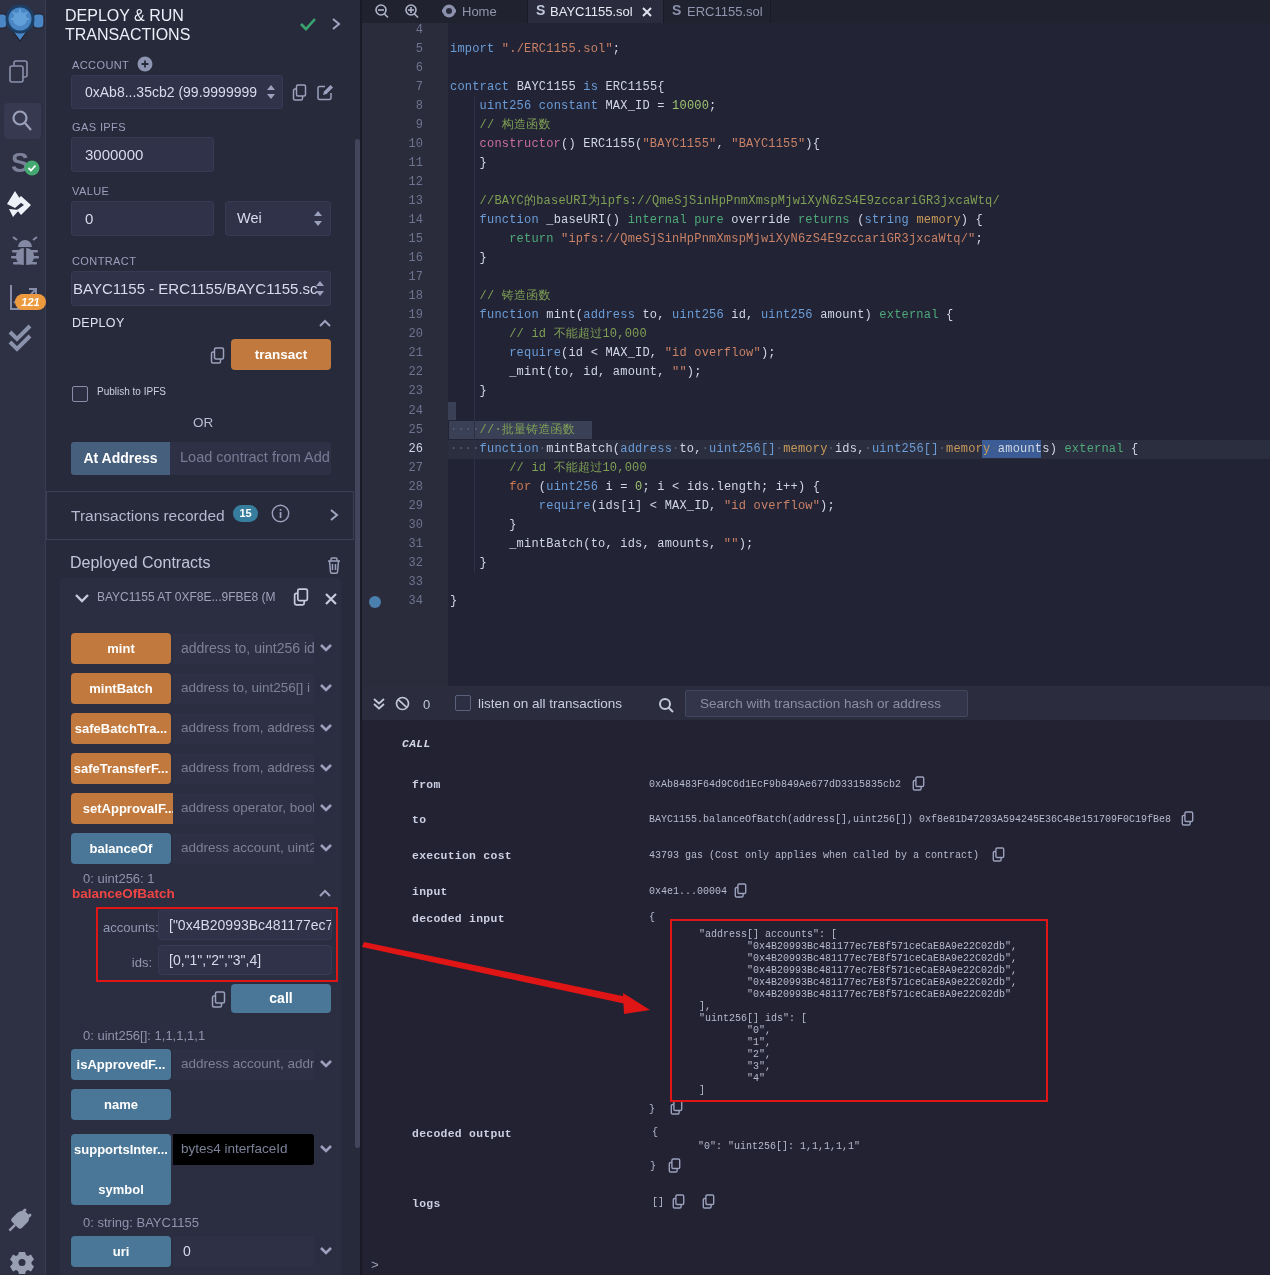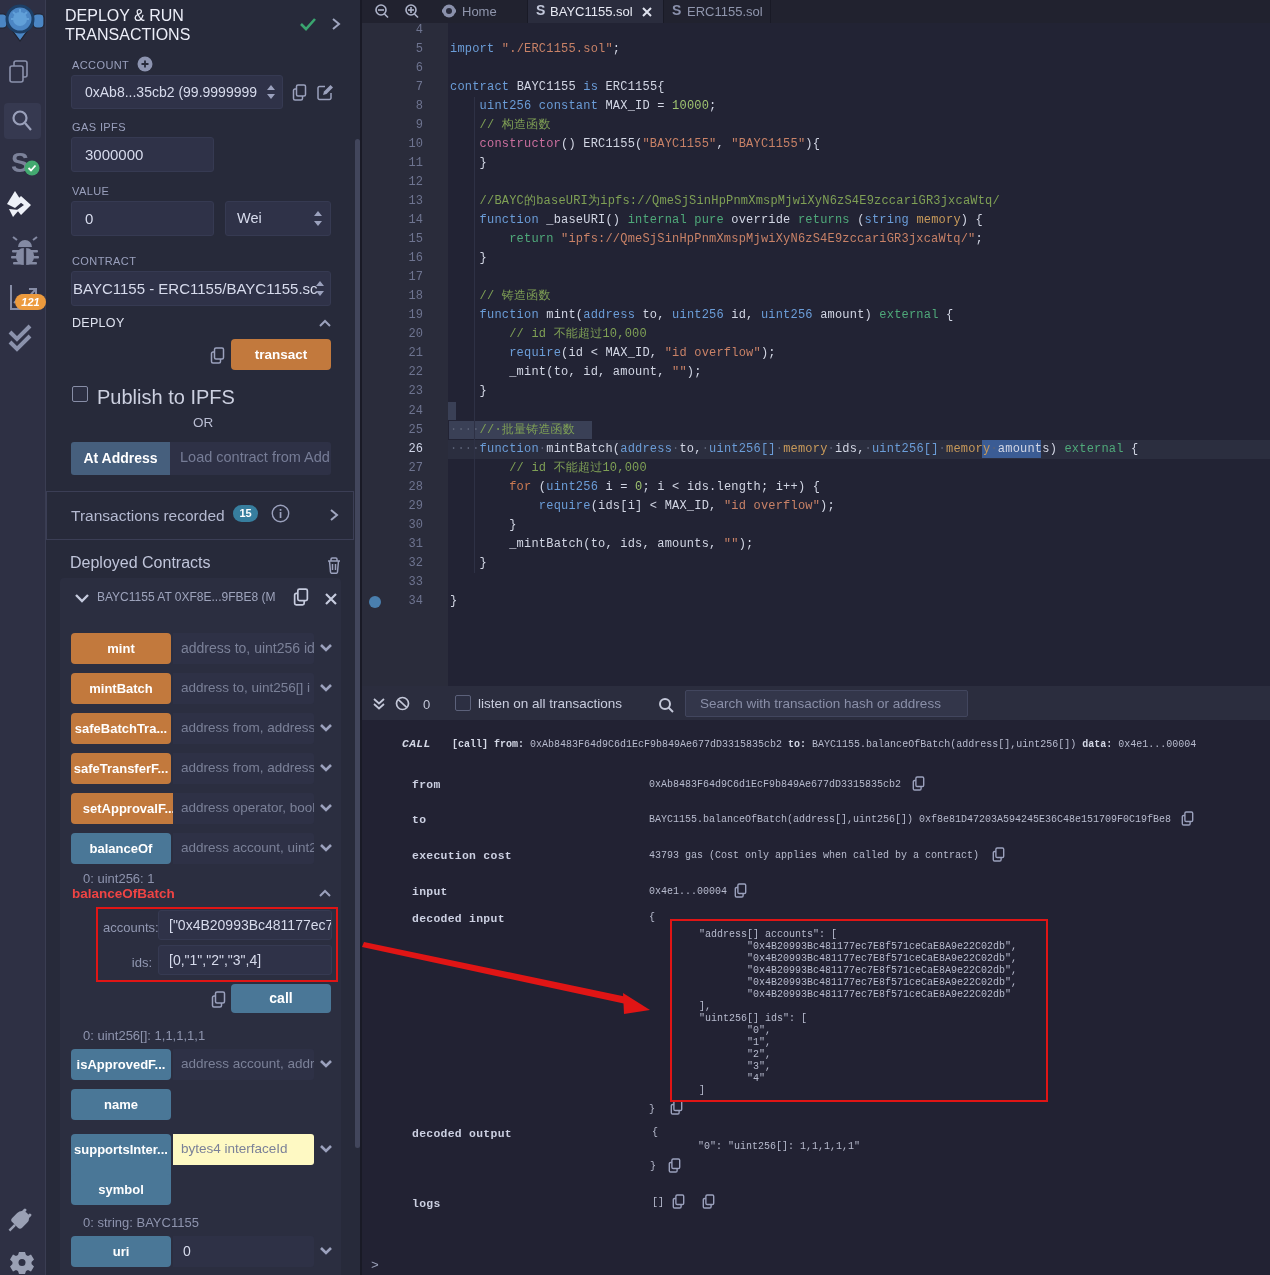--- a/index.html
+++ b/index.html
@@ -153,21 +153,21 @@
       <path d="M2 8 l5 -5 l5 5" stroke="#9ba1bd" stroke-width="2" fill="none"></path>
     </svg>
 <svg class="abs" style="left:210px;top:347px" width="15" height="17" viewBox="0 0 15 17">
       <g stroke="#9ba1bd" stroke-width="1.5" fill="none">
         <rect x="4.5" y="1" width="9" height="11" rx="1.5"></rect>
         <path d="M10.5 12 v2.5 a1.5 1.5 0 0 1 -1.5 1.5 h-6 a1.5 1.5 0 0 1 -1.5 -1.5 v-8 a1.5 1.5 0 0 1 1.5 -1.5 H4.5"></path>
       </g>
     </svg>
 <div class="abs btn orange" style="left:231px;top:339px;width:100px;height:31px;line-height:31px">transact</div>
 <div class="abs" style="left:72px;top:386px;width:16px;height:16px;border:1px solid #878da6;border-radius:2px;background:#2c2f42"></div>
-<div class="abs" style="left:97px;top:386px;font-size:20px;color:#ccd0e0">Publish to IPFS</div>
+<div class="abs" style="left:97px;top:386px;font-size:10px;color:#ccd0e0">Publish to IPFS</div>
 <div class="abs" style="left:193px;top:415px;font-size:13.5px;color:#b9bdd2">OR</div>
 <div class="abs btn" style="left:71px;top:442px;width:99px;height:33px;line-height:33px;background:#465f7d;border-radius:3px 0 0 3px;font-size:14px">At Address</div>
 <div class="abs" style="left:170px;top:442px;width:161px;height:33px;background:#2e3146;border-radius:0 3px 3px 0;color:#767c96;font-size:14.5px;line-height:31px;padding-left:10px;white-space:nowrap;overflow:hidden">Load contract from Addre</div>
 <div class="abs" style="left:46px;top:491px;width:308px;height:49px;border:1px solid #3b3e55"></div>
 <div class="abs" style="left:71px;top:507px;font-size:15.5px;color:#b4b9d0">Transactions recorded</div>
 <div class="abs" style="left:233px;top:505px;width:25px;height:17px;background:#377e9e;border-radius:9px;color:#fff;font-size:11px;font-weight:bold;text-align:center;line-height:17px">15</div>
 <svg class="abs" style="left:271px;top:504px" width="19" height="19">
       <circle cx="9.5" cy="9.5" r="8.2" stroke="#9ba1bd" stroke-width="1.4" fill="none"></circle>
       <rect x="8.7" y="8" width="1.7" height="6" fill="#9ba1bd"></rect>
       <rect x="8.7" y="5" width="1.7" height="1.8" fill="#9ba1bd"></rect>
@@ -244,21 +244,21 @@
     </svg>
 <div class="abs btn blue" style="left:231px;top:984px;width:100px;height:29px;line-height:29px;font-size:14px">call</div>
 <div class="abs" style="left:83px;top:1028px;font-size:13px;color:#8e94ae">0: uint256[]: 1,1,1,1,1</div>
 <div class="abs btn blue" style="left:71px;top:1049px;width:100px;height:31px;line-height:31px;font-size:13px">isApprovedF...</div>
 <div class="abs" style="left:173px;top:1049px;width:141px;height:31px;background:#2e3146;border-radius:0 3px 3px 0;color:#7b8198;font-size:13.5px;line-height:30px;padding-left:8px;white-space:nowrap;overflow:hidden">address account, addr</div>
 <svg class="abs" style="left:319px;top:1059px" width="14" height="11">
       <path d="M2 2 l5 5 l5 -5" stroke="#9ba1bd" stroke-width="2.6" fill="none"></path>
     </svg>
 <div class="abs btn blue" style="left:71px;top:1089px;width:100px;height:31px;line-height:31px;font-size:13px">name</div>
 <div class="abs btn blue" style="left:71px;top:1134px;width:100px;height:49px;line-height:31px;font-size:13px">supportsInter...</div>
-<div class="abs" style="left:173px;top:1134px;width:141px;height:31px;background:#fef9c3;border-radius:0 3px 3px 0;color:#7b8198;font-size:13.5px;line-height:30px;padding-left:8px;white-space:nowrap;overflow:hidden">bytes4 interfaceId</div>
+<div class="abs" style="left:173px;top:1134px;width:141px;height:31px;background:#000000;border-radius:0 3px 3px 0;color:#7b8198;font-size:13.5px;line-height:30px;padding-left:8px;white-space:nowrap;overflow:hidden">bytes4 interfaceId</div>
 <svg class="abs" style="left:319px;top:1144px" width="14" height="11">
       <path d="M2 2 l5 5 l5 -5" stroke="#9ba1bd" stroke-width="2.6" fill="none"></path>
     </svg>
 <div class="abs btn blue" style="left:71px;top:1174px;width:100px;height:31px;line-height:31px;font-size:13px">symbol</div>
 <div class="abs" style="left:83px;top:1215px;font-size:13px;color:#8e94ae">0: string: BAYC1155</div>
 <div class="abs btn blue" style="left:71px;top:1236px;width:100px;height:31px;line-height:31px;font-size:13px">uri</div>
 <div class="abs" style="left:173px;top:1236px;width:141px;height:31px;background:#2e3146;border-radius:0 3px 3px 0;color:#d7dbec;font-size:14px;line-height:30px;padding-left:10px">0</div>
 <svg class="abs" style="left:319px;top:1246px" width="14" height="11">
       <path d="M2 2 l5 5 l5 -5" stroke="#9ba1bd" stroke-width="2.6" fill="none"></path>
     </svg>
@@ -367,21 +367,20 @@
 <div class="abs" style="left:455px;top:695px;width:16px;height:16px;border:1px solid #5c617a;border-radius:2px;background:#2c2f42"></div>
 <div class="abs" style="left:478px;top:696px;font-size:13.5px;color:#c9cdde">listen on all transactions</div>
 <svg class="abs" style="left:658px;top:697px" width="17" height="17">
       <g stroke="#c3c7d8" stroke-width="2" fill="none">
         <circle cx="7" cy="7" r="5"></circle>
         <line x1="10.5" y1="10.5" x2="15" y2="15"></line>
       </g>
     </svg>
 <div class="abs" style="left:685px;top:690px;width:283px;height:27px;background:#33364a;border:1px solid #42465e;border-radius:2px;color:#8a8fa8;font-size:13.5px;line-height:25px;padding-left:14px;white-space:nowrap;overflow:hidden">Search with transaction hash or address</div>
 <div class="abs" style="left:402px;top:738px;font:italic bold 11.4px 'Liberation Mono';color:#d4d8e6;letter-spacing:.3px">CALL</div>
-<div class="tv" style="left:452px;top:739px"><b style="color:#d4d8e6">[call]</b> <b style="color:#d4d8e6">from:</b> 0xAb8483F64d9C6d1EcF9b849Ae677dD3315835cb2 <b style="color:#d4d8e6">to:</b> BAYC1155.balanceOfBatch(address[],uint256[]) <b style="color:#d4d8e6">data:</b> 0x4e1...00004</div>
 <div class="tk" style="left:412px;top:778px">from</div>
 <div class="tv" style="left:649px;top:779px;color:#b7bbce">0xAb8483F64d9C6d1EcF9b849Ae677dD3315835cb2</div>
 <div class="tk" style="left:412px;top:813px">to</div>
 <div class="tv" style="left:649px;top:814px;color:#b7bbce">BAYC1155.balanceOfBatch(address[],uint256[]) 0xf8e81D47203A594245E36C48e151709F0C19fBe8</div>
 <div class="tk" style="left:412px;top:849px">execution cost</div>
 <div class="tv" style="left:649px;top:850px;color:#b7bbce">43793 gas (Cost only applies when called by a contract)</div>
 <div class="tk" style="left:412px;top:885px">input</div>
 <div class="tv" style="left:649px;top:886px;color:#b7bbce">0x4e1...00004</div>
 <div class="tk" style="left:412px;top:912px">decoded input</div>
 <div class="tv" style="left:649px;top:912px;color:#b7bbce">{</div>

